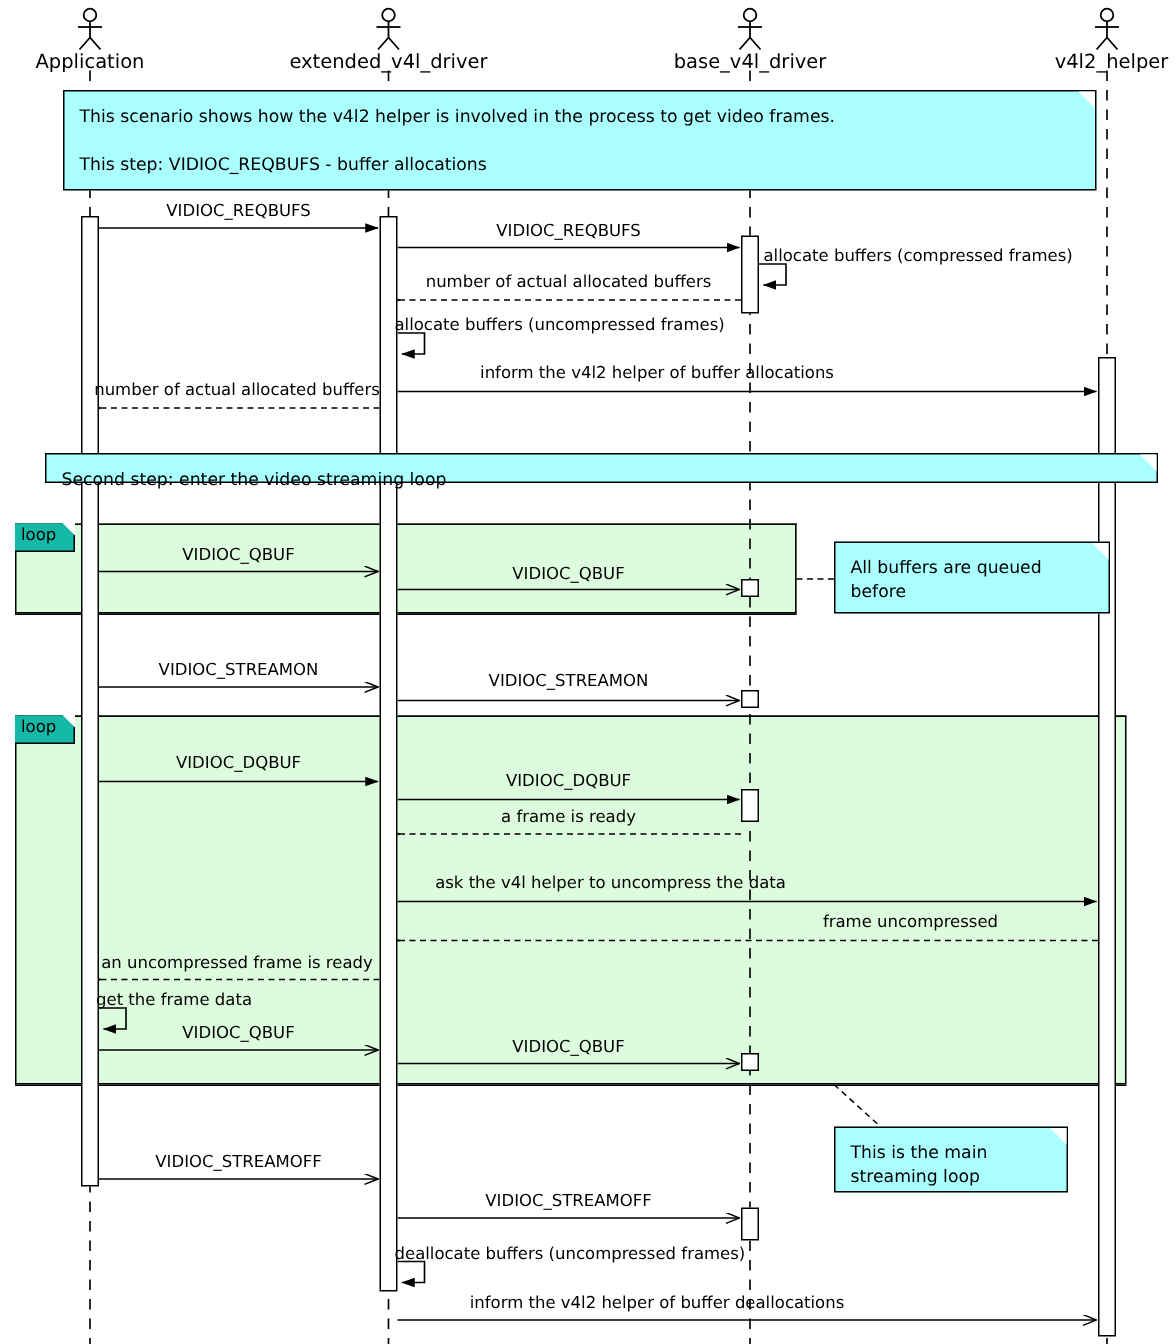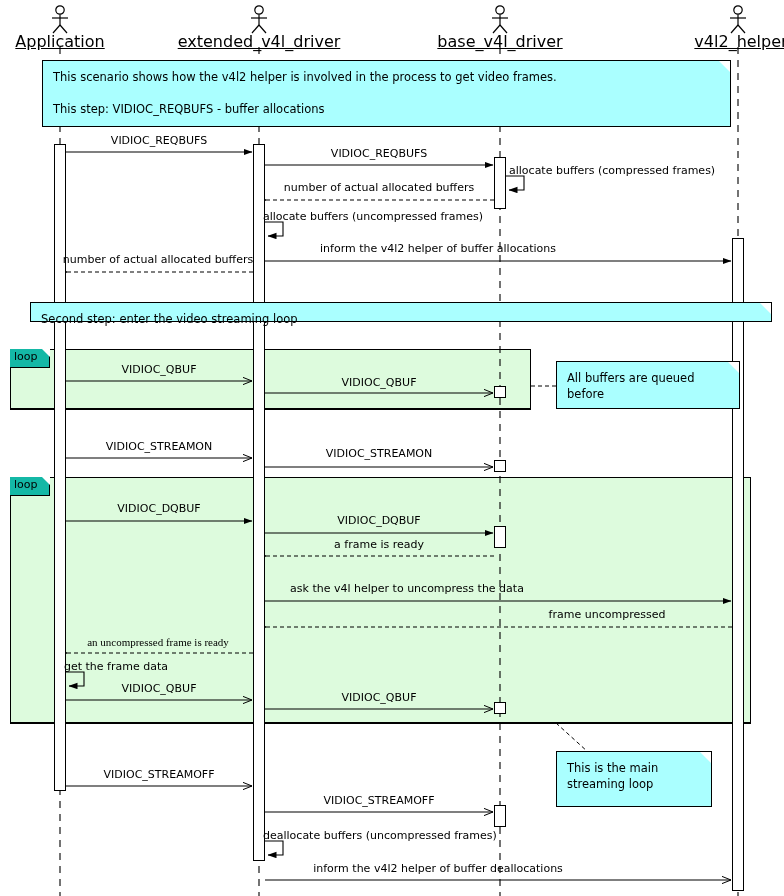--- a/index.html
+++ b/index.html
@@ -19,25 +19,24 @@
   #svg-layer{z-index:5;}
 
   
   .actor{
     position:absolute;
     text-align:center;
     transform:translateX(-50%);
     white-space:nowrap;
   }
   .actor-name{
-    font-size:16px;
+    font-size:13px;
     color:#000000;
     line-height:13px;
     margin-top:1px;
-    text-decoration:underline;
   }
   
   .activation{
     position:absolute;
     width:11px;
     background:#ffffff;
     border:1px solid #000000;
     box-sizing:border-box;
     z-index:6;
   }
@@ -264,21 +263,21 @@
   <div class="note" style="left:30px;top:302px;width:742px;height:20px;padding-top:8px;">
     <span class="fold"></span>
     <p>Second step: enter the video streaming loop</p>
   </div>
 
   <div class="note" style="left:556px;top:361px;width:184px;height:48px;">
     <span class="fold"></span>
     <p>All buffers are queued before</p>
   </div>
 
-  <div class="note" style="left:556px;top:751px;width:156px;height:56px;">
+  <div class="note" style="left:556px;top:751px;width:156px;height:44px;">
     <span class="fold"></span>
     <p>This is the main</p>
     <p>streaming loop</p>
   </div>
 
   <div class="msg-label" style="left:159px;top:135px;">VIDIOC_REQBUFS</div>
   <div class="msg-label" style="left:379px;top:148px;">VIDIOC_REQBUFS</div>
   <div class="msg-label left" style="left:509px;top:165px;">allocate buffers (compressed frames)</div>
   <div class="msg-label" style="left:379px;top:182px;">number of actual allocated buffers</div>
   <div class="msg-label left" style="left:263px;top:211px;">allocate buffers (uncompressed frames)</div>
@@ -288,21 +287,21 @@
   <div class="msg-label" style="left:159px;top:364px;">VIDIOC_QBUF</div>
   <div class="msg-label" style="left:379px;top:377px;">VIDIOC_QBUF</div>
   <div class="msg-label" style="left:159px;top:441px;">VIDIOC_STREAMON</div>
   <div class="msg-label" style="left:379px;top:448px;">VIDIOC_STREAMON</div>
 
   <div class="msg-label" style="left:159px;top:503px;">VIDIOC_DQBUF</div>
   <div class="msg-label" style="left:379px;top:515px;">VIDIOC_DQBUF</div>
   <div class="msg-label" style="left:379px;top:539px;">a frame is ready</div>
   <div class="msg-label" style="left:407px;top:583px;">ask the v4l helper to uncompress the data</div>
   <div class="msg-label" style="left:607px;top:609px;">frame uncompressed</div>
-  <div class="msg-label" style="left:158px;top:636px;font-family:Liberation Serif, serif;">an uncompressed frame is ready</div>
+  <div class="msg-label" style="left:158px;top:636px;">an uncompressed frame is ready</div>
   <div class="msg-label left" style="left:64px;top:661px;">get the frame data</div>
   <div class="msg-label" style="left:159px;top:683px;">VIDIOC_QBUF</div>
   <div class="msg-label" style="left:379px;top:692px;">VIDIOC_QBUF</div>
 
   <div class="msg-label" style="left:159px;top:769px;">VIDIOC_STREAMOFF</div>
   <div class="msg-label" style="left:379px;top:795px;">VIDIOC_STREAMOFF</div>
   <div class="msg-label left" style="left:263px;top:830px;">deallocate buffers (uncompressed frames)</div>
   <div class="msg-label" style="left:438px;top:863px;">inform the v4l2 helper of buffer deallocations</div>
 
 </div>

